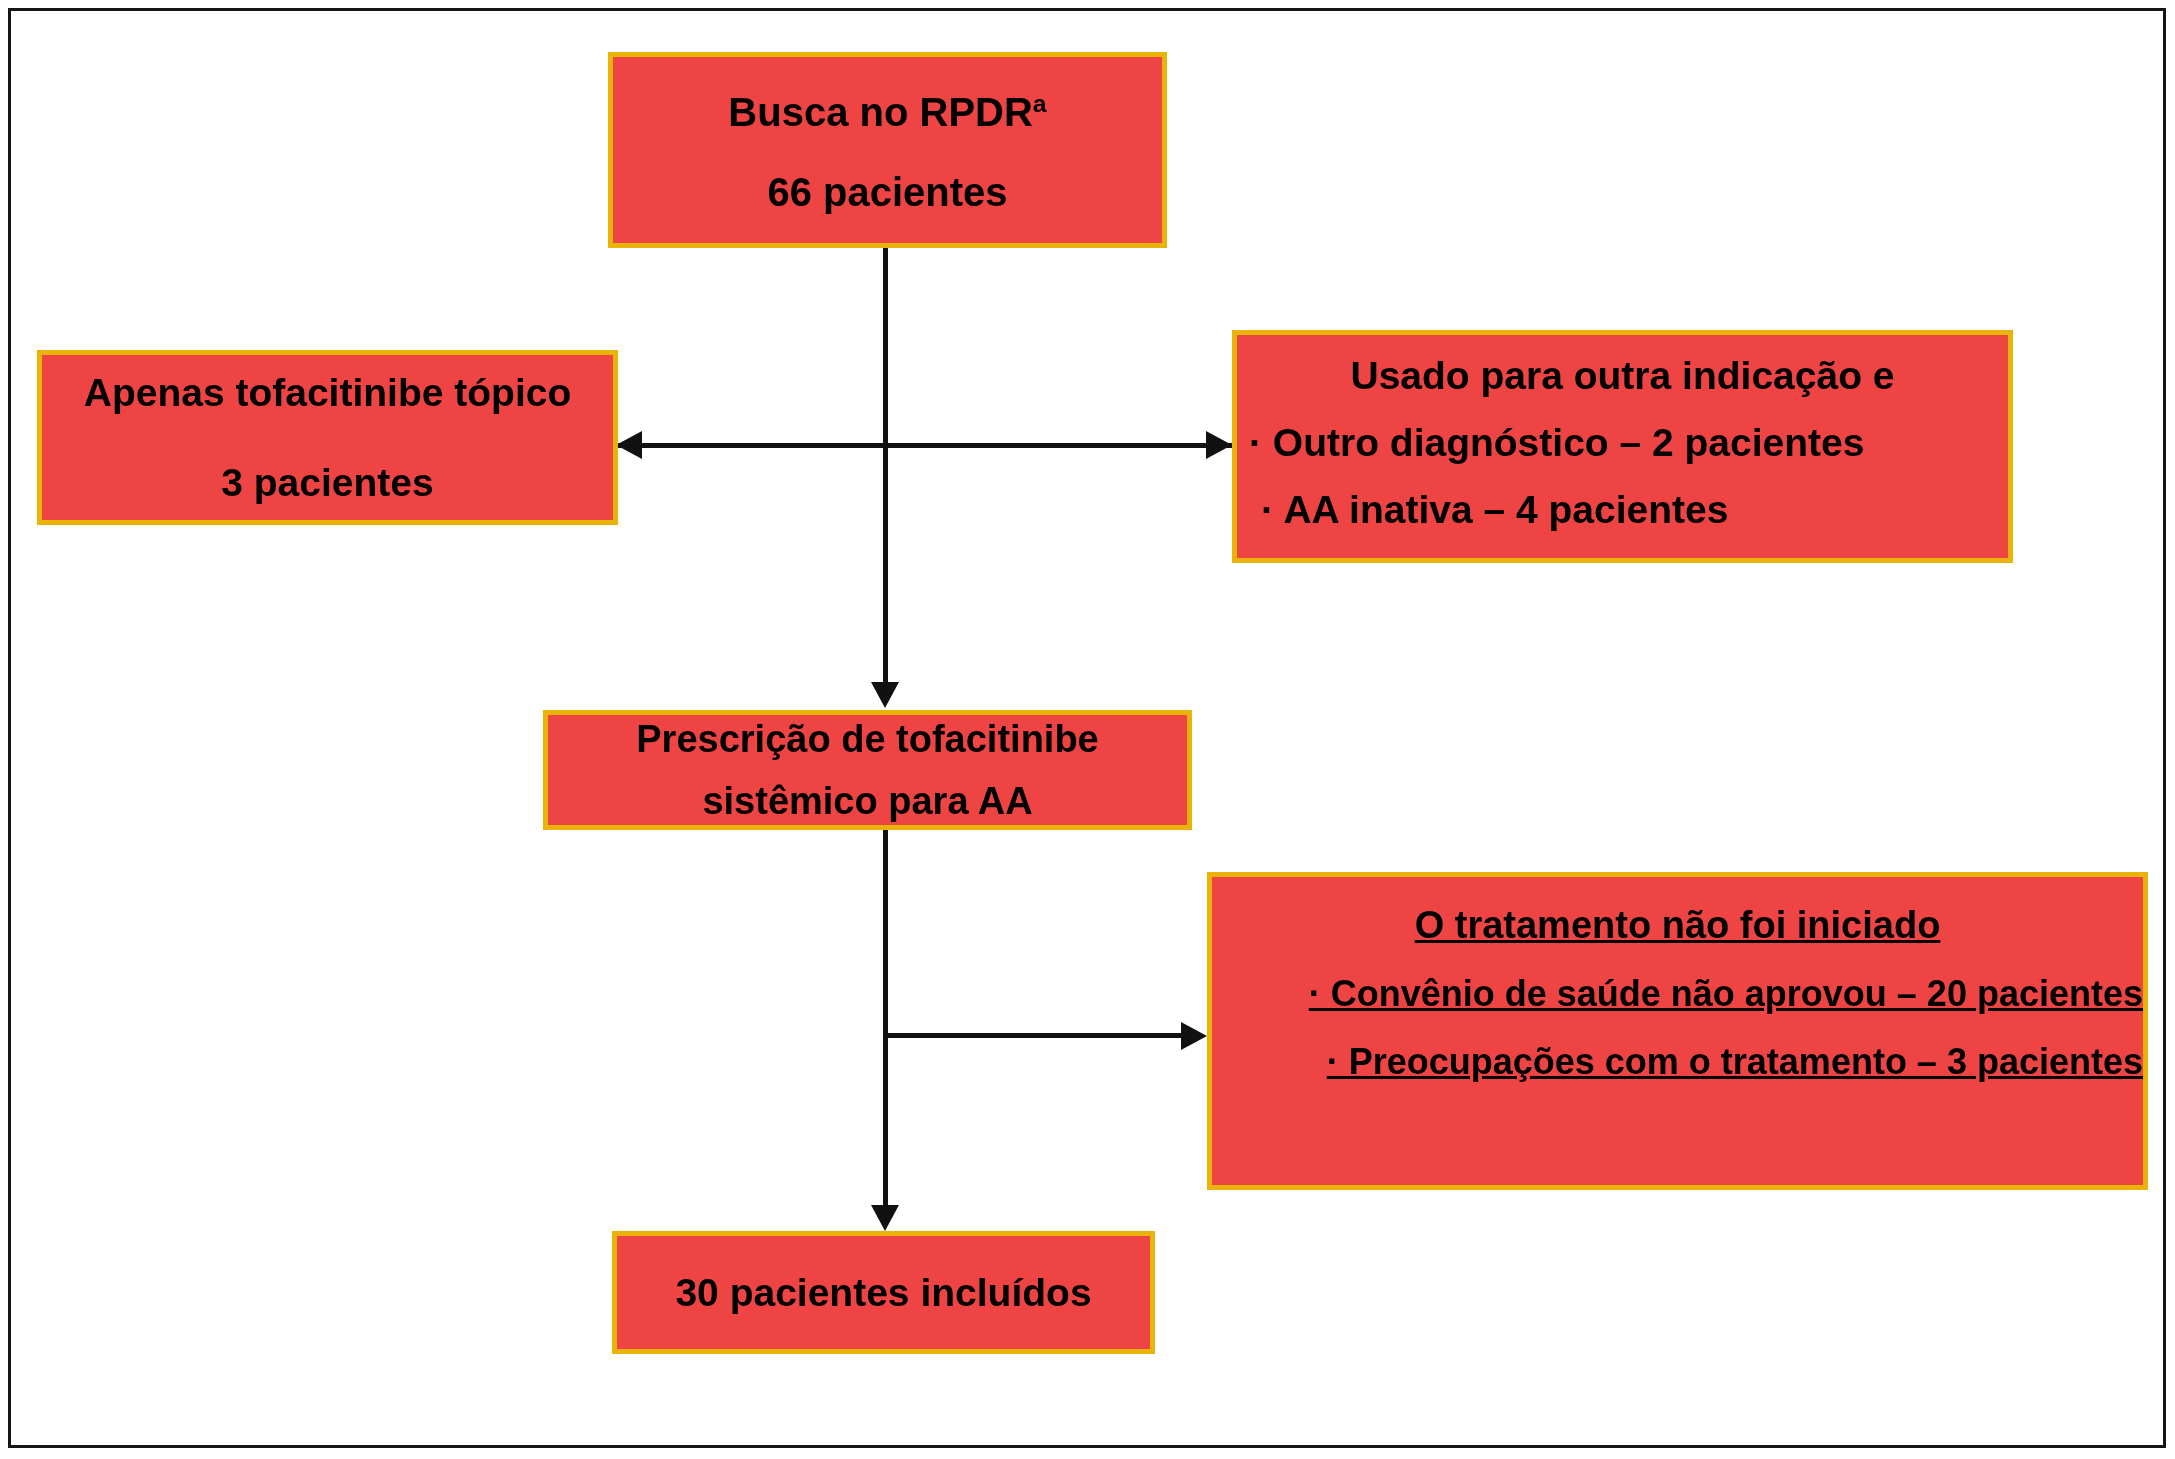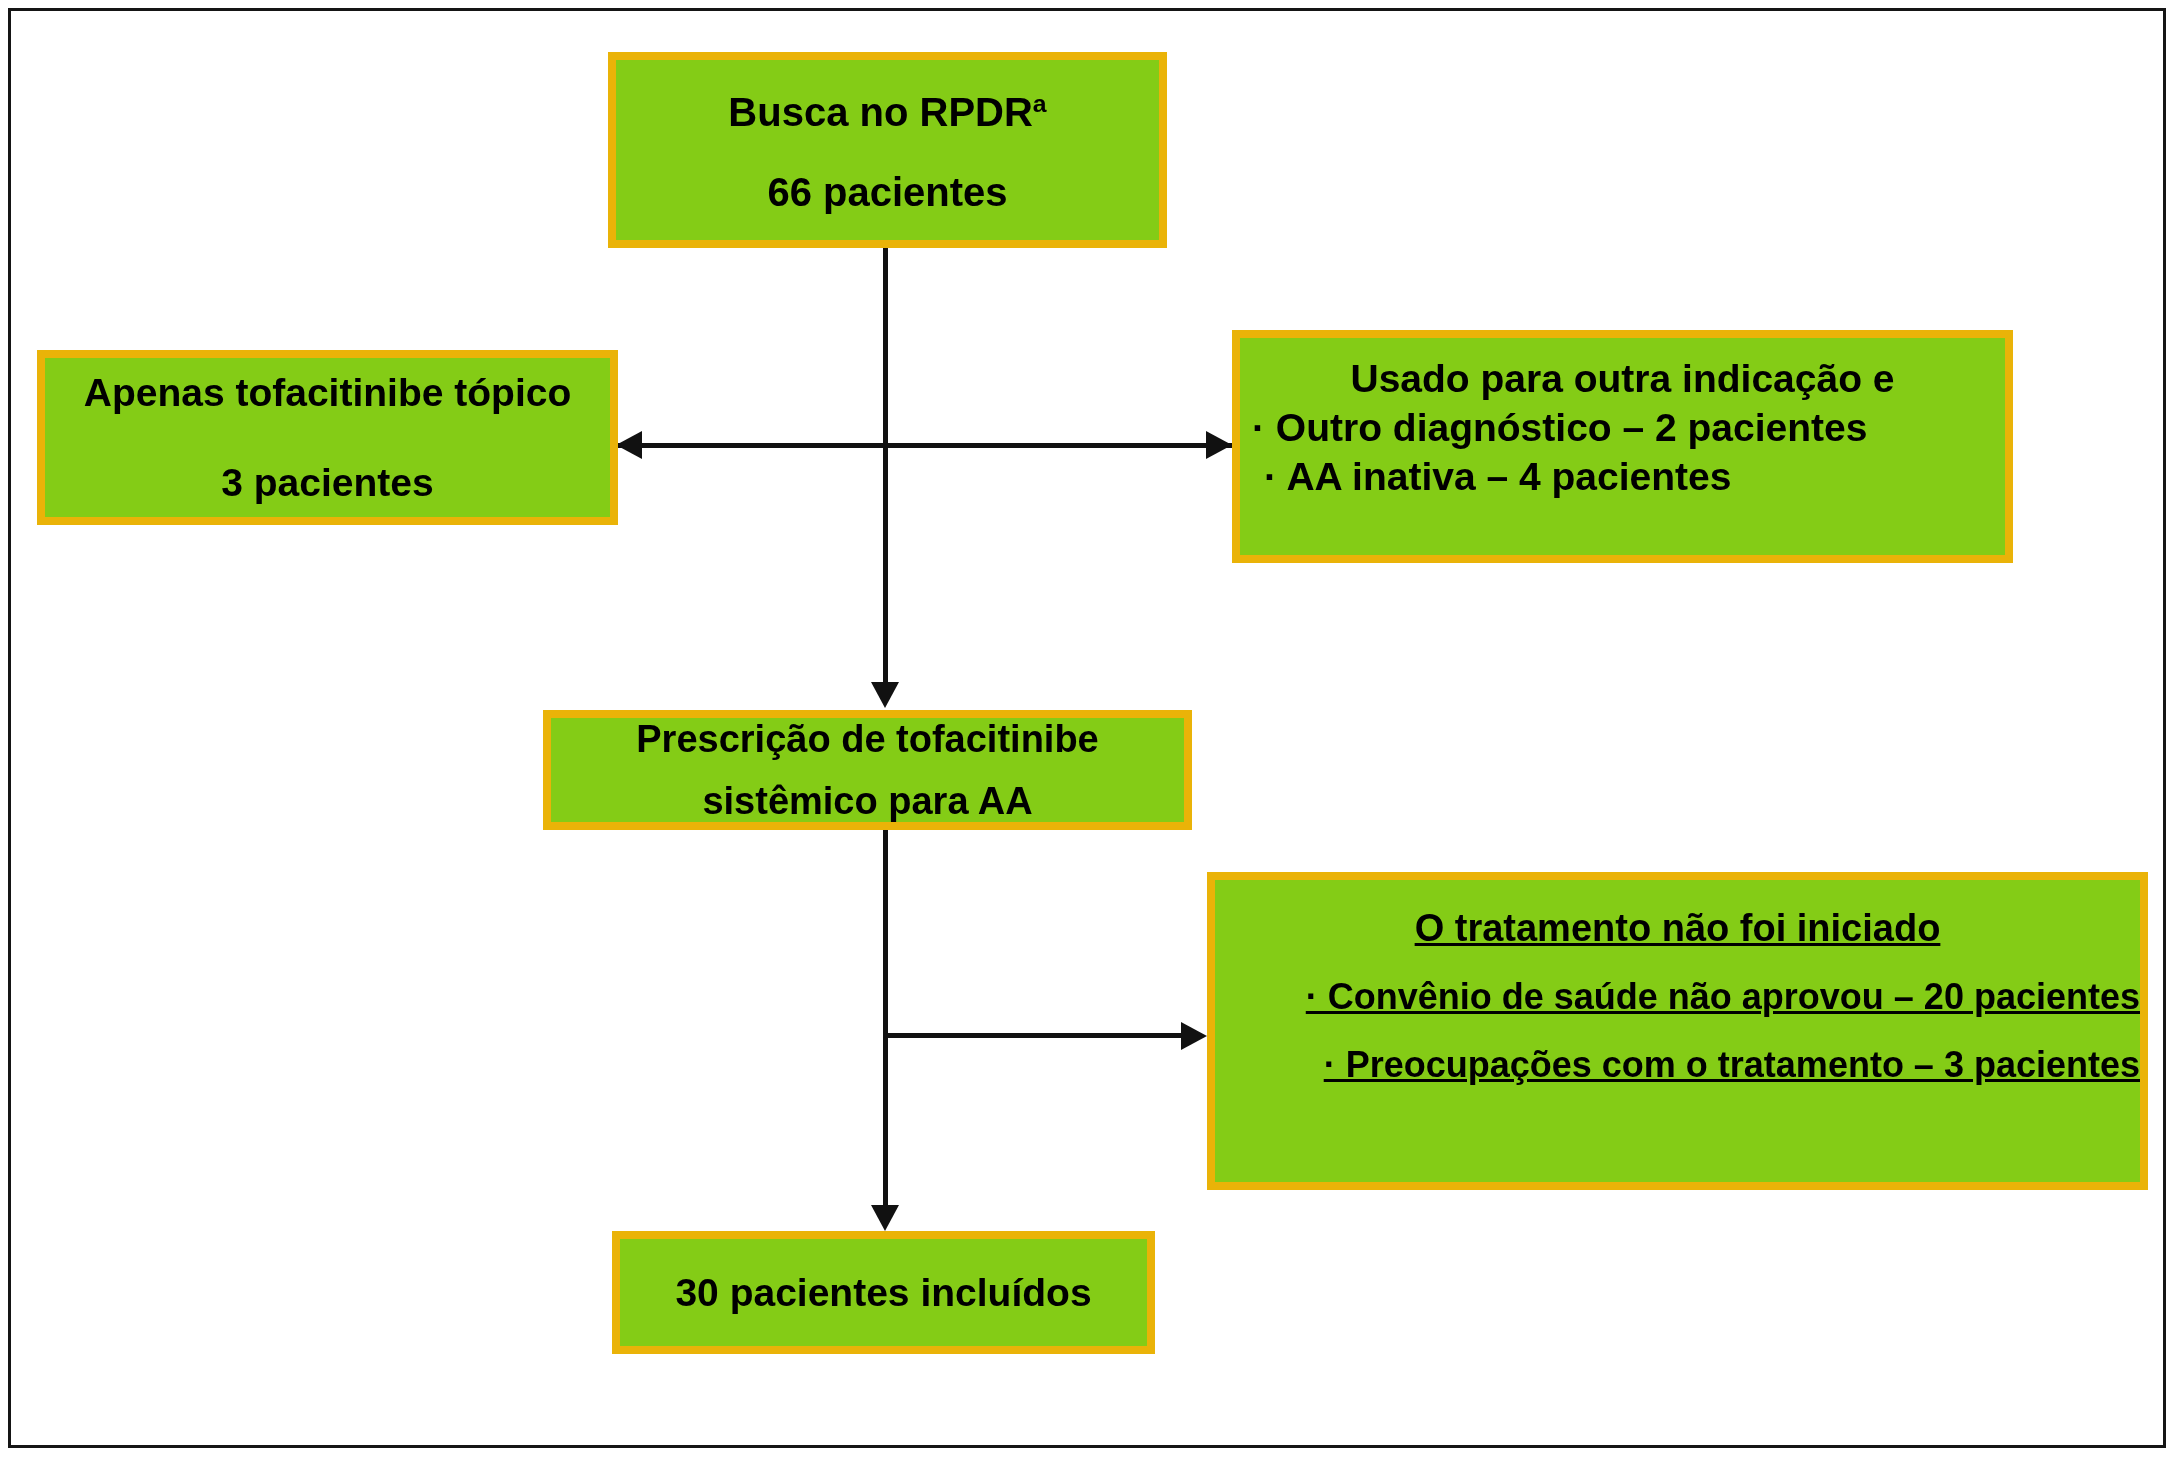--- a/index.html
+++ b/index.html
@@ -21,22 +21,22 @@
     left:8px; top:8px;
     width:2158px; height:1440px;
     border:3px solid #151515;
     box-sizing:border-box;
     background:#ffffff;
   }
   
   .node{
     position:absolute;
     box-sizing:border-box;
-    border:8px solid #eab308;
-    background:#84cc16;
+    border:5px solid #eab308;
+    background:#ef4444;
     display:flex;
     flex-direction:column;
     justify-content:center;
     z-index:5;
   }
   .node .line{
     font-weight:bold;
     color:#000000;
     line-height:1.16;
     white-space:nowrap;
@@ -53,21 +53,21 @@
   #node-topical{
     left:37px; top:350px; width:581px; height:175px;
     padding:10px 14px;
     gap:45px;
   }
   #node-topical .line{ font-size:39px; text-align:center; }
 
   #node-other-indication{
     left:1232px; top:330px; width:781px; height:233px;
     padding:6px 0 10px 0;
-    gap:4px;
+    gap:22px;
     justify-content:flex-start;
   }
   #node-other-indication .title{
     font-size:39px; text-align:center; margin-top:12px;
   }
   #node-other-indication .bullet{
     font-size:39px; text-align:left; padding-left:12px;
   }
   #node-other-indication .bullet.indent{ padding-left:24px; }
 

